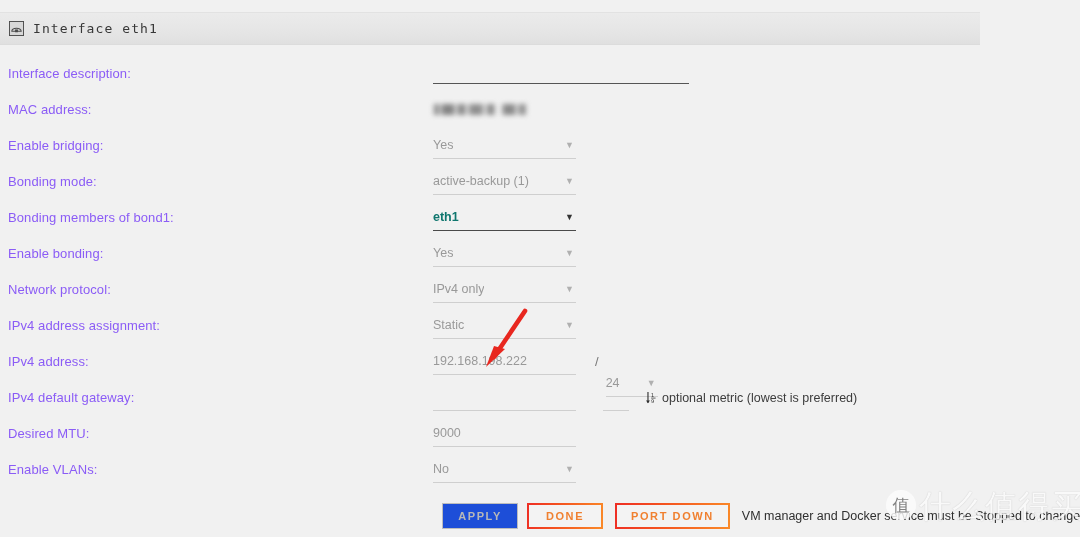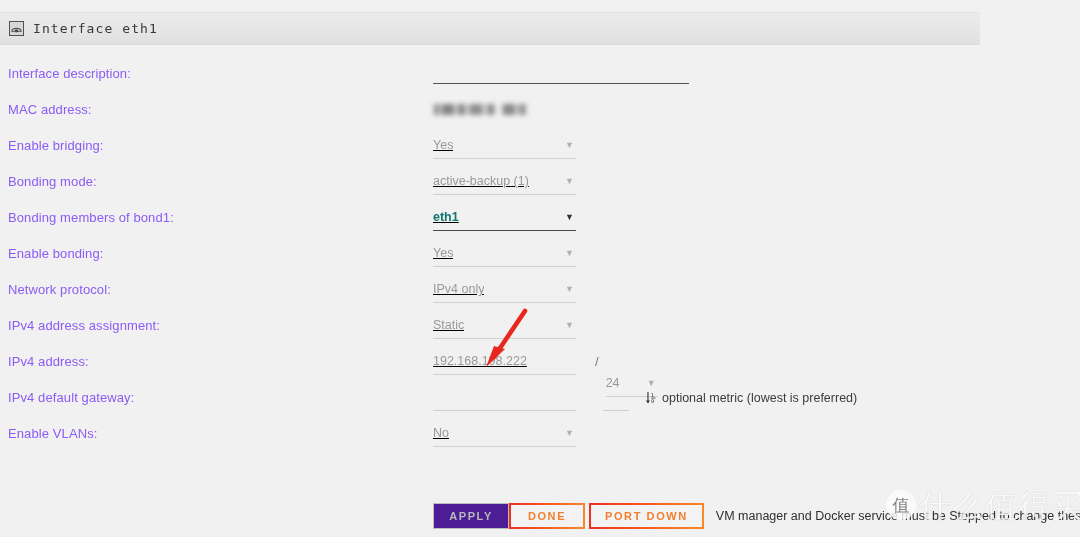--- a/index.html
+++ b/index.html
@@ -71,21 +71,20 @@
     top: 6px;
     font-size: 13px;
     color: #8b5cf6;
     white-space: nowrap;
     letter-spacing: 0.1px;
   }
   .field {
     position: absolute;
     left: 433px;
     top: 0;
-    text-decoration: underline;
   }
 
   
   .ctl {
     position: relative;
     width: 143px;
     height: 27px;
     box-sizing: border-box;
     border-bottom: 1px solid #cfcfcf;
     font-size: 12.5px;
@@ -205,41 +204,42 @@
   }
   .btn {
     height: 26px;
     box-sizing: border-box;
     display: inline-flex;
     align-items: center;
     justify-content: center;
     font-size: 11px;
     letter-spacing: 1.6px;
     font-weight: bold;
-    background: #4c1d95;
+    background: #1d4ed8;
     cursor: pointer;
     padding: 0 14px;
     white-space: nowrap;
+    margin-left: 9px;
   }
   .btn.apply {
     border: 1px solid #bdbdbd;
     color: #b8b8b8;
     min-width: 76px;
   }
   .btn.grad {
     border: 0;
     position: relative;
     color: #f08030;
     background:
       linear-gradient(#f3f3f3, #f3f3f3) padding-box,
       linear-gradient(100deg, #ee2d24 0%, #f4521f 40%, #fa8a28 100%) border-box;
     border: 2px solid transparent;
   }
   .btn.done { min-width: 76px; }
-  .btn.portdown { min-width: 96px; margin-left: 4px; }
+  .btn.portdown { min-width: 96px; margin-left: 12px; }
 
   .status-note {
     margin-left: 12px;
     font-size: 12.5px;
     color: #2f2f2f;
     white-space: nowrap;
   }
 
   
   .annotation-arrow {
@@ -412,20 +412,28 @@
           <path d="M3.2 1 L3.2 12.6" stroke="#2f2f2f" stroke-width="1.2" fill="none"></path>
           <path d="M1.1 10.2 L3.2 13.2 L5.3 10.2 Z" fill="#2f2f2f"></path>
           <text x="6.4" y="6.2" font-size="5.4" font-family="DejaVu Sans, sans-serif" fill="#2f2f2f">1</text>
           <path d="M6.6 7.6 L11.4 7.6" stroke="#2f2f2f" stroke-width="0.8"></path>
           <text x="6.4" y="13.4" font-size="5.4" font-family="DejaVu Sans, sans-serif" fill="#2f2f2f">9</text>
         </svg>
         <span>optional metric (lowest is preferred)</span>
       </div>
     </div>
 
+    <div class="row">
+      <div class="label">Desired MTU:</div>
+      <div class="field">
+        <div class="ctl">
+          <span class="txt">9000</span>
+        </div>
+      </div>
+    </div>
 
     <div class="row">
       <div class="label">Enable VLANs:</div>
       <div class="field">
         <div class="ctl">
           <span class="txt">No</span>
           <span class="caret">▼</span>
         </div>
       </div>
     </div>

